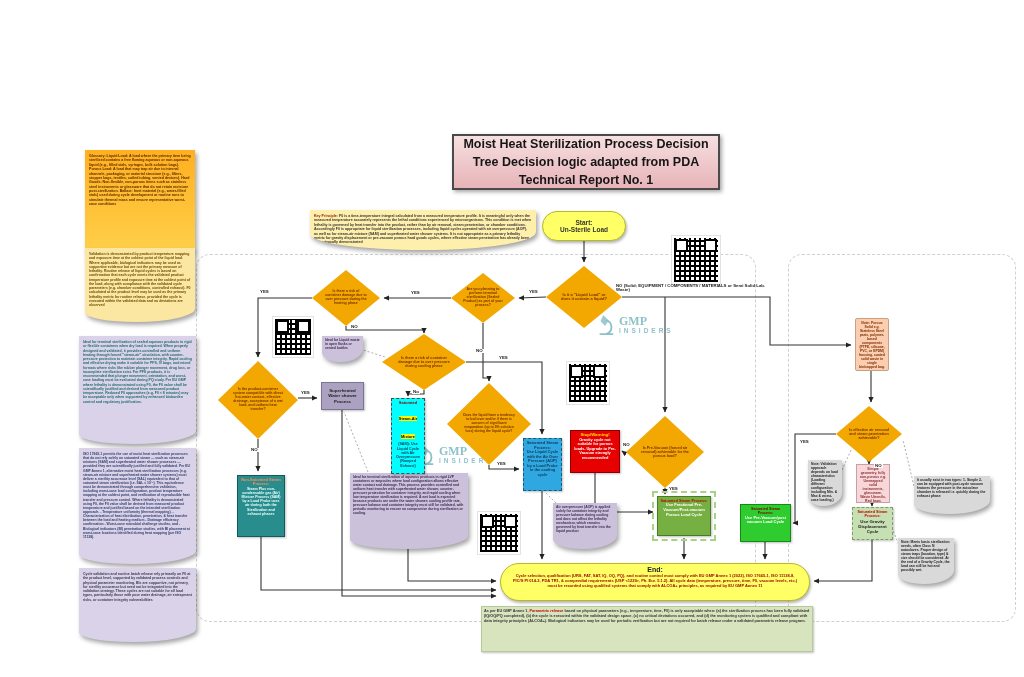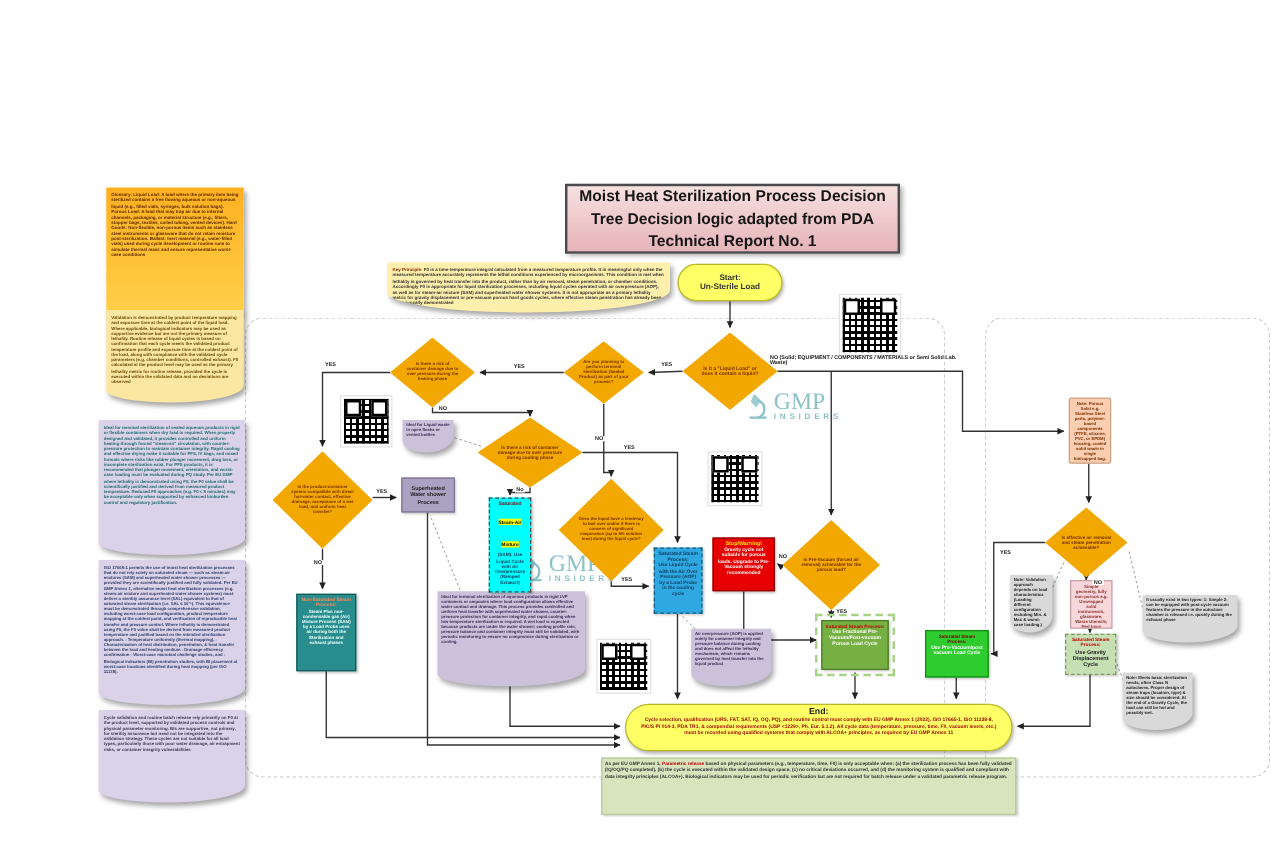--- a/index.html
+++ b/index.html
@@ -72,21 +72,21 @@
   .elbl{position:absolute;z-index:4;font-weight:bold;font-size:4.4px;color:#222;background:#fff;padding:0 1px;line-height:1;}
   .elbl.big{font-size:4.3px;background:transparent;white-space:nowrap;}
   
   .qr{background-color:#fff;background-image:repeating-linear-gradient(90deg,#000 0 2px,transparent 2px 5px),
       repeating-linear-gradient(0deg,#000 0 2px,#fff 2px 5px);z-index:3;border:2px solid #fff;outline:1px solid #e3e3e3;}
   .qr::before,.qr::after{content:"";position:absolute;width:9px;height:9px;background:#fff;border:2px solid #000;}
   .qr::before{top:1px;left:1px;}
   .qr::after{top:1px;right:1px;}
   
   .wm{display:flex;align-items:center;gap:3px;opacity:.55;z-index:2;}
-  .wm .wm-brand{font-family:"Liberation Serif",serif;font-weight:normal;font-size:19px;color:#2e8f9e;line-height:.9;}
+  .wm .wm-brand{font-family:"Liberation Serif",serif;font-weight:bold;font-size:12px;color:#2e8f9e;line-height:.9;}
   .wm .wm-sub{font-size:6.5px;letter-spacing:3px;color:#2e8f9e;font-weight:bold;}
 </style>
 </head>
 <body>
 
 <div id="canvas">
 
   <div class="abs region" style="left:196px;top:254px;width:560px;height:368px;"></div>
   <div class="abs region" style="left:788px;top:254px;width:228px;height:368px;"></div>
 
@@ -128,21 +128,21 @@
     <g fill="none" stroke="#999" stroke-width="0.8" stroke-dasharray="2,2">
       <polyline points="360,349 385,357"></polyline>
       <polyline points="368,472 344,412"></polyline>
       <polyline points="556,503 546,493"></polyline>
       <polyline points="842,470 852,448"></polyline>
       <polyline points="914,486 903,440"></polyline>
       <polyline points="900,548 893,530"></polyline>
     </g>
   </svg>
 
-  <div class="abs title-box" style="left:452px;top:147px;width:268px;height:56px;">
+  <div class="abs title-box" style="left:452px;top:134px;width:268px;height:56px;">
     <span>Moist Heat Sterilization Process Decision Tree Decision logic adapted from PDA Technical Report No. 1</span>
   </div>
 
   <div class="abs note n-orange" style="left:85px;top:150px;width:110px;height:110px;">
     <span>Glossary: Liquid Load: A load where the primary item being sterilized contains a free flowing aqueous or non-aqueous liquid (e.g., filled vials, syringes, bulk solution bags). Porous Load: A load that may trap air due to internal channels, packaging, or material structure (e.g., filters, stopper bags, textiles, coiled tubing, vented devices). Hard Goods: Non-flexible, non-porous items such as stainless steel instruments or glassware that do not retain moisture post-sterilization. Ballast: Inert material (e.g., water-filled vials) used during cycle development or routine runs to simulate thermal mass and ensure representative worst-case conditions</span>
   </div>
   <div class="abs note n-yellow" style="left:85px;top:248px;width:110px;height:74px;">
     <span>Validation is demonstrated by product temperature mapping and exposure time at the coldest point of the liquid load. Where applicable, biological indicators may be used as supportive evidence but are not the primary measure of lethality. Routine release of liquid cycles is based on confirmation that each cycle meets the validated product temperature profile and exposure time at the coldest point of the load, along with compliance with the validated cycle parameters (e.g. chamber conditions, controlled exhaust). F0 calculated at the product level may be used as the primary lethality metric for routine release, provided the cycle is executed within the validated data and no deviations are observed</span>
   </div>
   <div class="abs note n-lav" style="left:79px;top:336px;width:117px;height:108px;">

